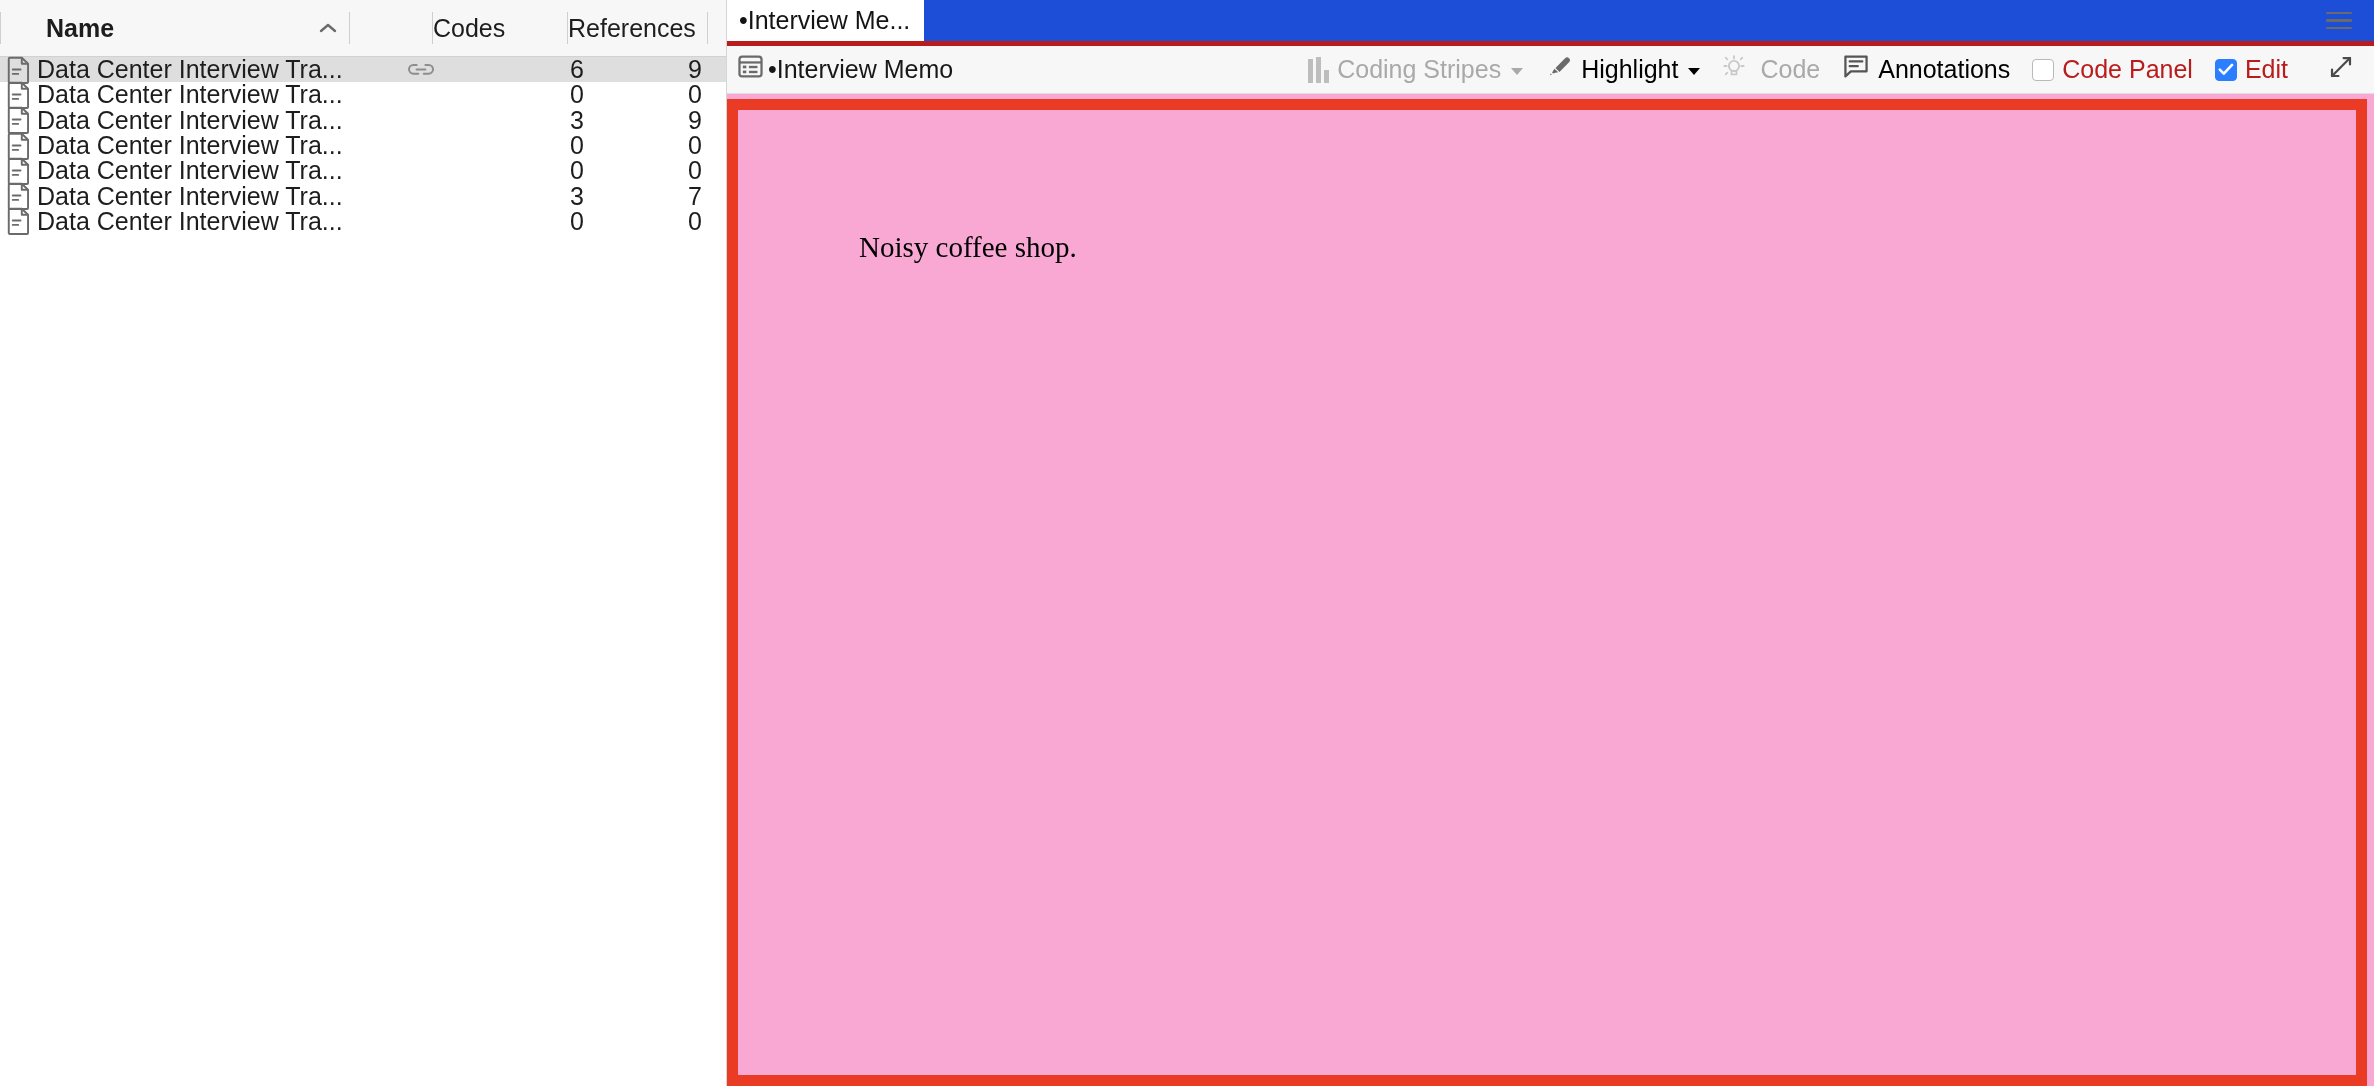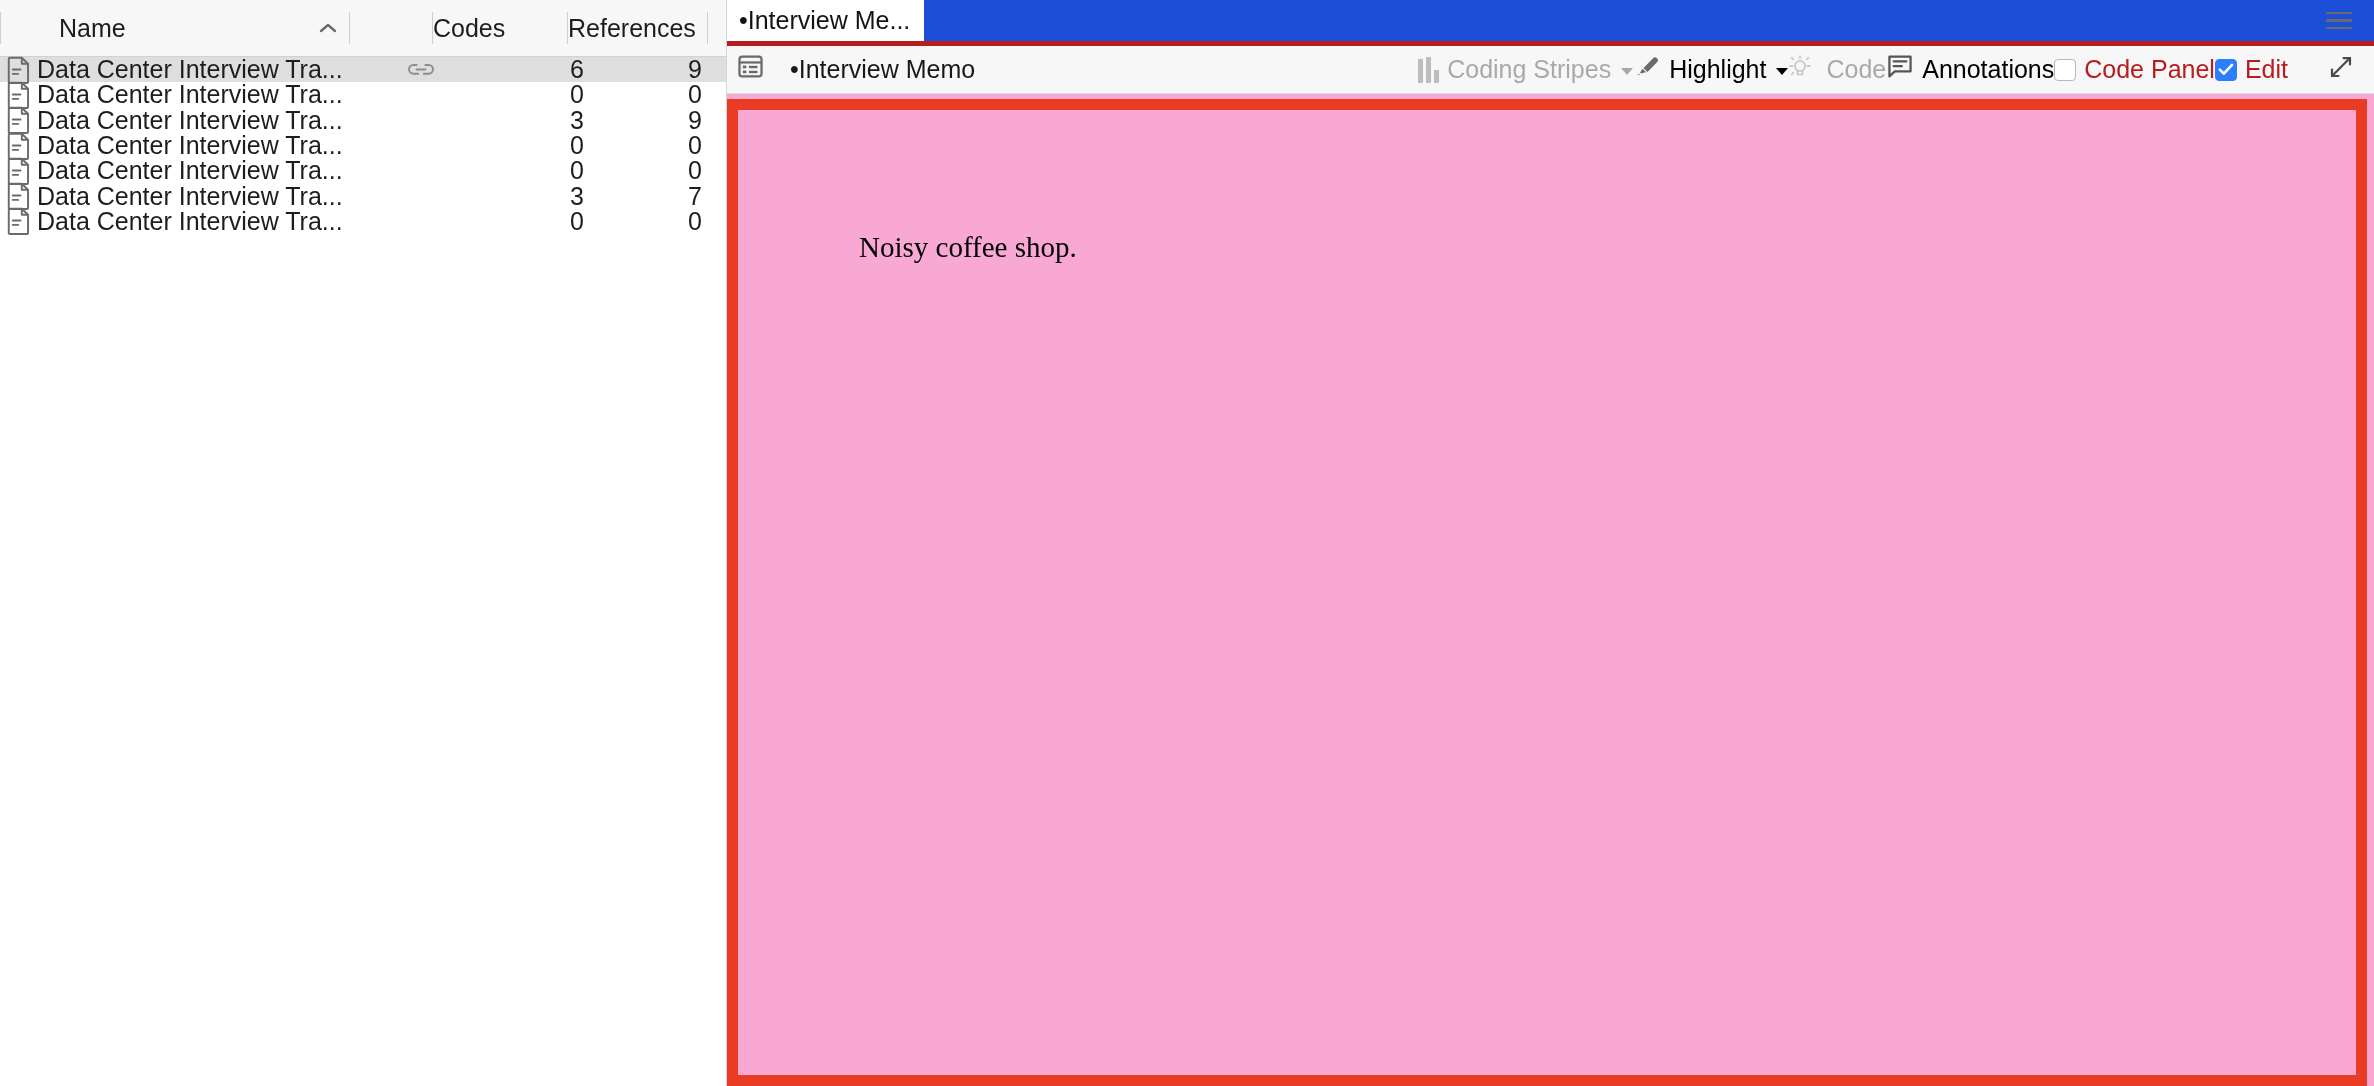--- a/index.html
+++ b/index.html
@@ -52,22 +52,23 @@
     height: 100%;
   }
   .hdr-sep {
     width: 1px;
     background: #cfcfcf;
     margin: 12px 0;
     flex: 0 0 1px;
   }
   .hdr-name {
     flex: 0 0 348px;
-    padding-left: 58px;
+    padding-left: 45px;
     justify-content: flex-start;
+    font-weight: bold;
   }
   .hdr-name .sort-chev {
     margin-left: auto;
     margin-right: 10px;
     color: #6b6b6b;
     font-size: 20px;
     line-height: 1;
   }
   .hdr-blank {
     flex: 0 0 82px;
@@ -189,32 +190,33 @@
     background: #f7f7f7;
     border-bottom: 1px solid #e0e0e0;
     display: flex;
     align-items: center;
     box-sizing: border-box;
     padding: 0 18px 0 10px;
   }
   .tb-doc-title {
     display: flex;
     align-items: center;
-    gap: 26px;
+    gap: 4px;
     font-size: 25px;
     color: #181818;
     white-space: nowrap;
   }
   .toolbar .spacer { flex: 1 1 auto; }
   .tb-item {
     display: flex;
     align-items: center;
     gap: 8px;
     font-size: 25px;
     white-space: nowrap;
+    margin-left: 22px;
   }
   .tb-item.disabled { color: #a9a9a9; }
   .tb-item.enabled { color: #000000; }
   .tb-item.strong { color: #b91c1c; }
   .caret {
     width: 0; height: 0;
     border-left: 6px solid transparent;
     border-right: 6px solid transparent;
     border-top: 7px solid currentColor;
     margin-left: 2px;

